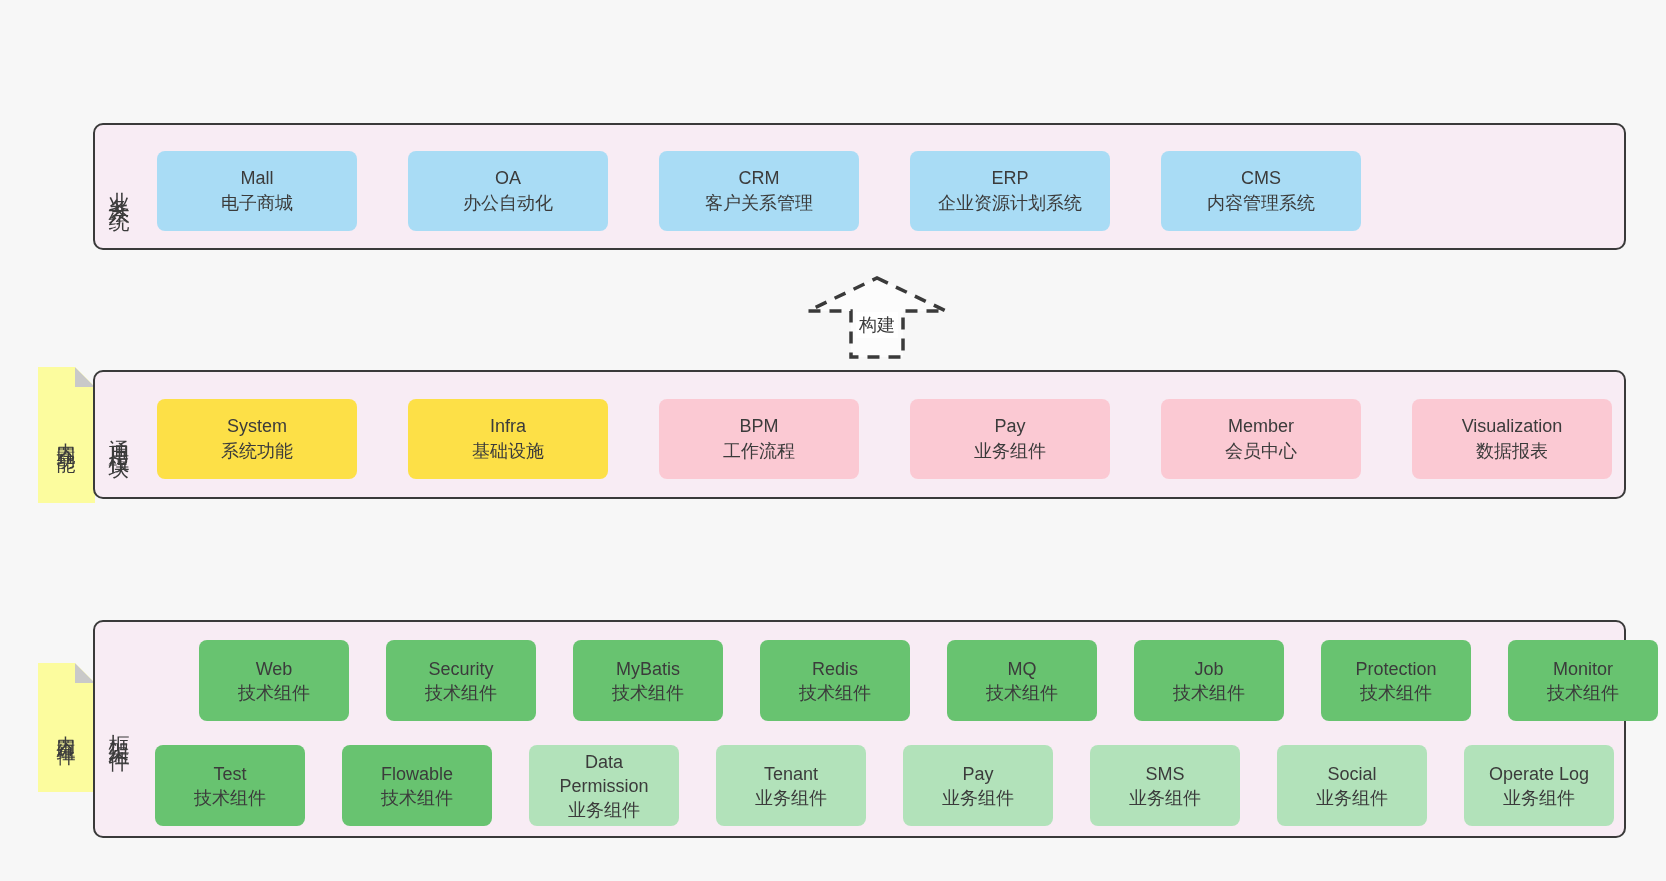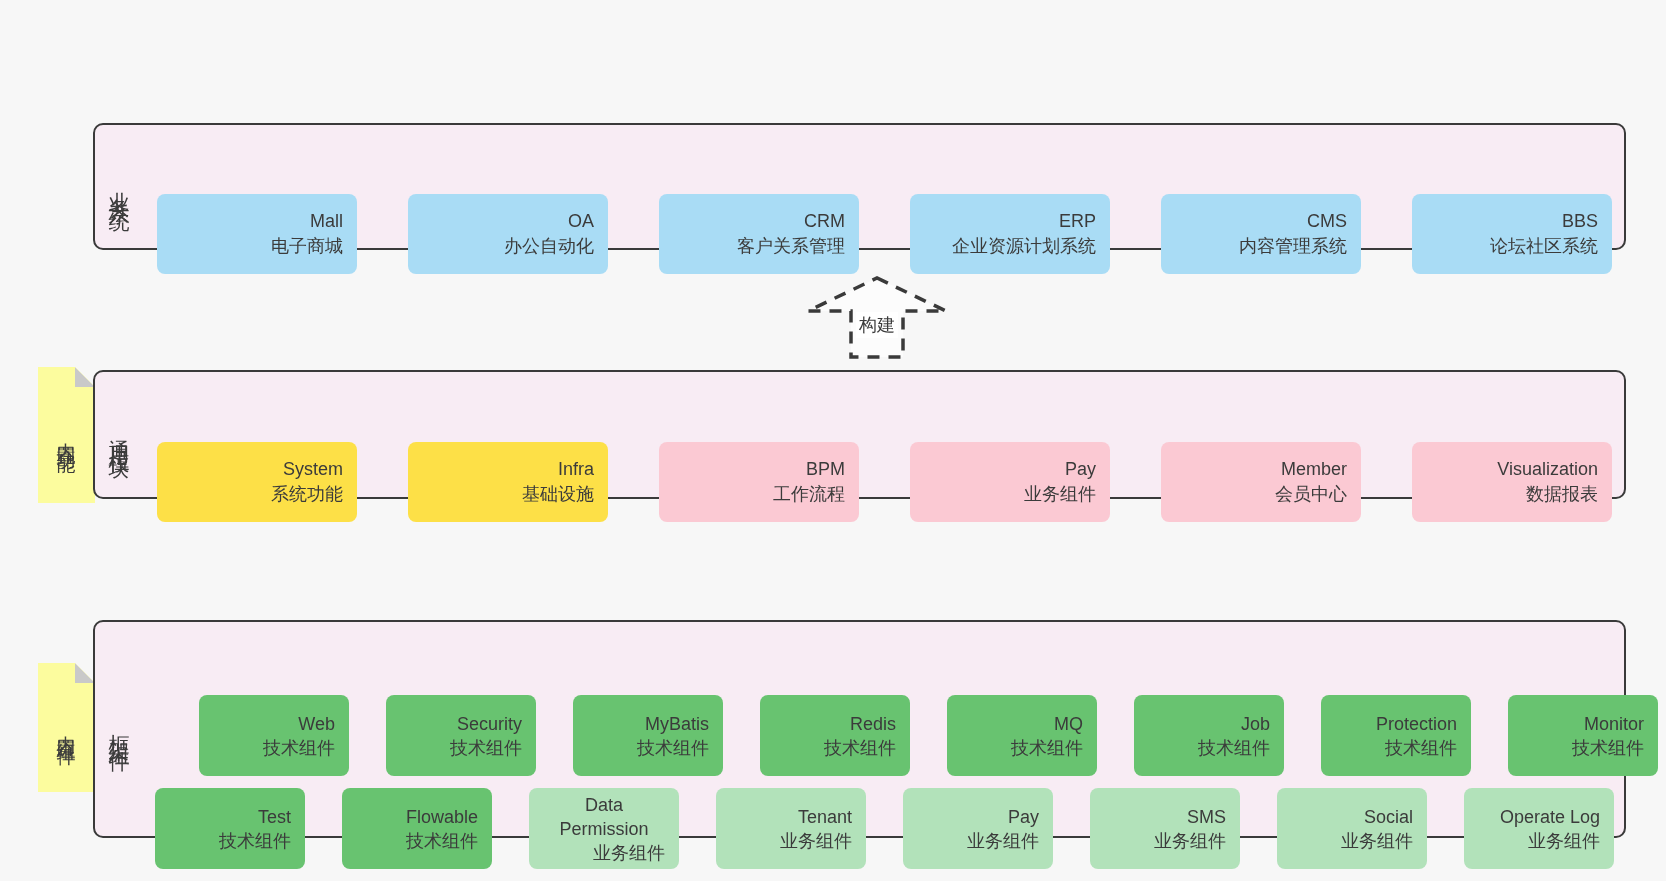--- a/index.html
+++ b/index.html
@@ -22,26 +22,26 @@
     position:absolute;left:14px;top:50%;transform:translateY(-50%);
     writing-mode:vertical-rl;text-orientation:upright;
     font-size:21px;letter-spacing:6px;line-height:1;color:#3b3b3b;
     white-space:nowrap;
   }
   
   .row{position:absolute;display:flex;}
   .layer1 .row{left:62px;top:26px;gap:51px;}
   .layer2 .row{left:62px;top:27px;gap:51px;}
   .layer3 .row{left:60px;gap:37px;}
-  .layer3 .row-a{top:30px;padding-left:44px;}
+  .layer3 .row-a{top:18px;padding-left:44px;}
   .layer3 .row-b{top:123px;}
   .box{
     height:80px;border-radius:8px;box-sizing:border-box;
-    display:flex;flex-direction:column;justify-content:center;align-items:flex-end;
-    text-align:center;font-size:18px;line-height:25px;padding:0 14px;margin-top:43px;
+    display:flex;flex-direction:column;justify-content:center;align-items:center;
+    text-align:center;font-size:18px;line-height:25px;padding:0 14px;
   }
   .layer1 .box,.layer2 .box{width:200px;}
   .layer3 .box{width:150px;height:81px;line-height:24px;}
   .t-blue{background:#a9dcf5;}
   .t-red{background:#fde047;}
   .t-pink{background:#fbc9d3;}
   .t-green{background:#68c370;}
   .t-light-green{background:#b2e2ba;}
   
   .sticky{
@@ -101,24 +101,20 @@
           <div class="box-desc">客户关系管理</div>
         </div>
         <div class="box t-blue">
           <div class="box-name">ERP</div>
           <div class="box-desc">企业资源计划系统</div>
         </div>
         <div class="box t-blue">
           <div class="box-name">CMS</div>
           <div class="box-desc">内容管理系统</div>
         </div>
-        <div class="box t-blue">
-          <div class="box-name">BBS</div>
-          <div class="box-desc">论坛社区系统</div>
-        </div>
       </div>
   </section>
 
   <div class="arrow arrow-1">
     <svg viewBox="0 0 142 84">
       <polygon points="71,2 140,35 97,35 97,81 45,81 45,35 2,35" fill="#fcfcfc" stroke="#3a3a3a" stroke-width="3.5" stroke-dasharray="12 9" stroke-linejoin="miter"></polygon>
     </svg>
     <span class="arrow-label">构建</span>
   </div>
 

